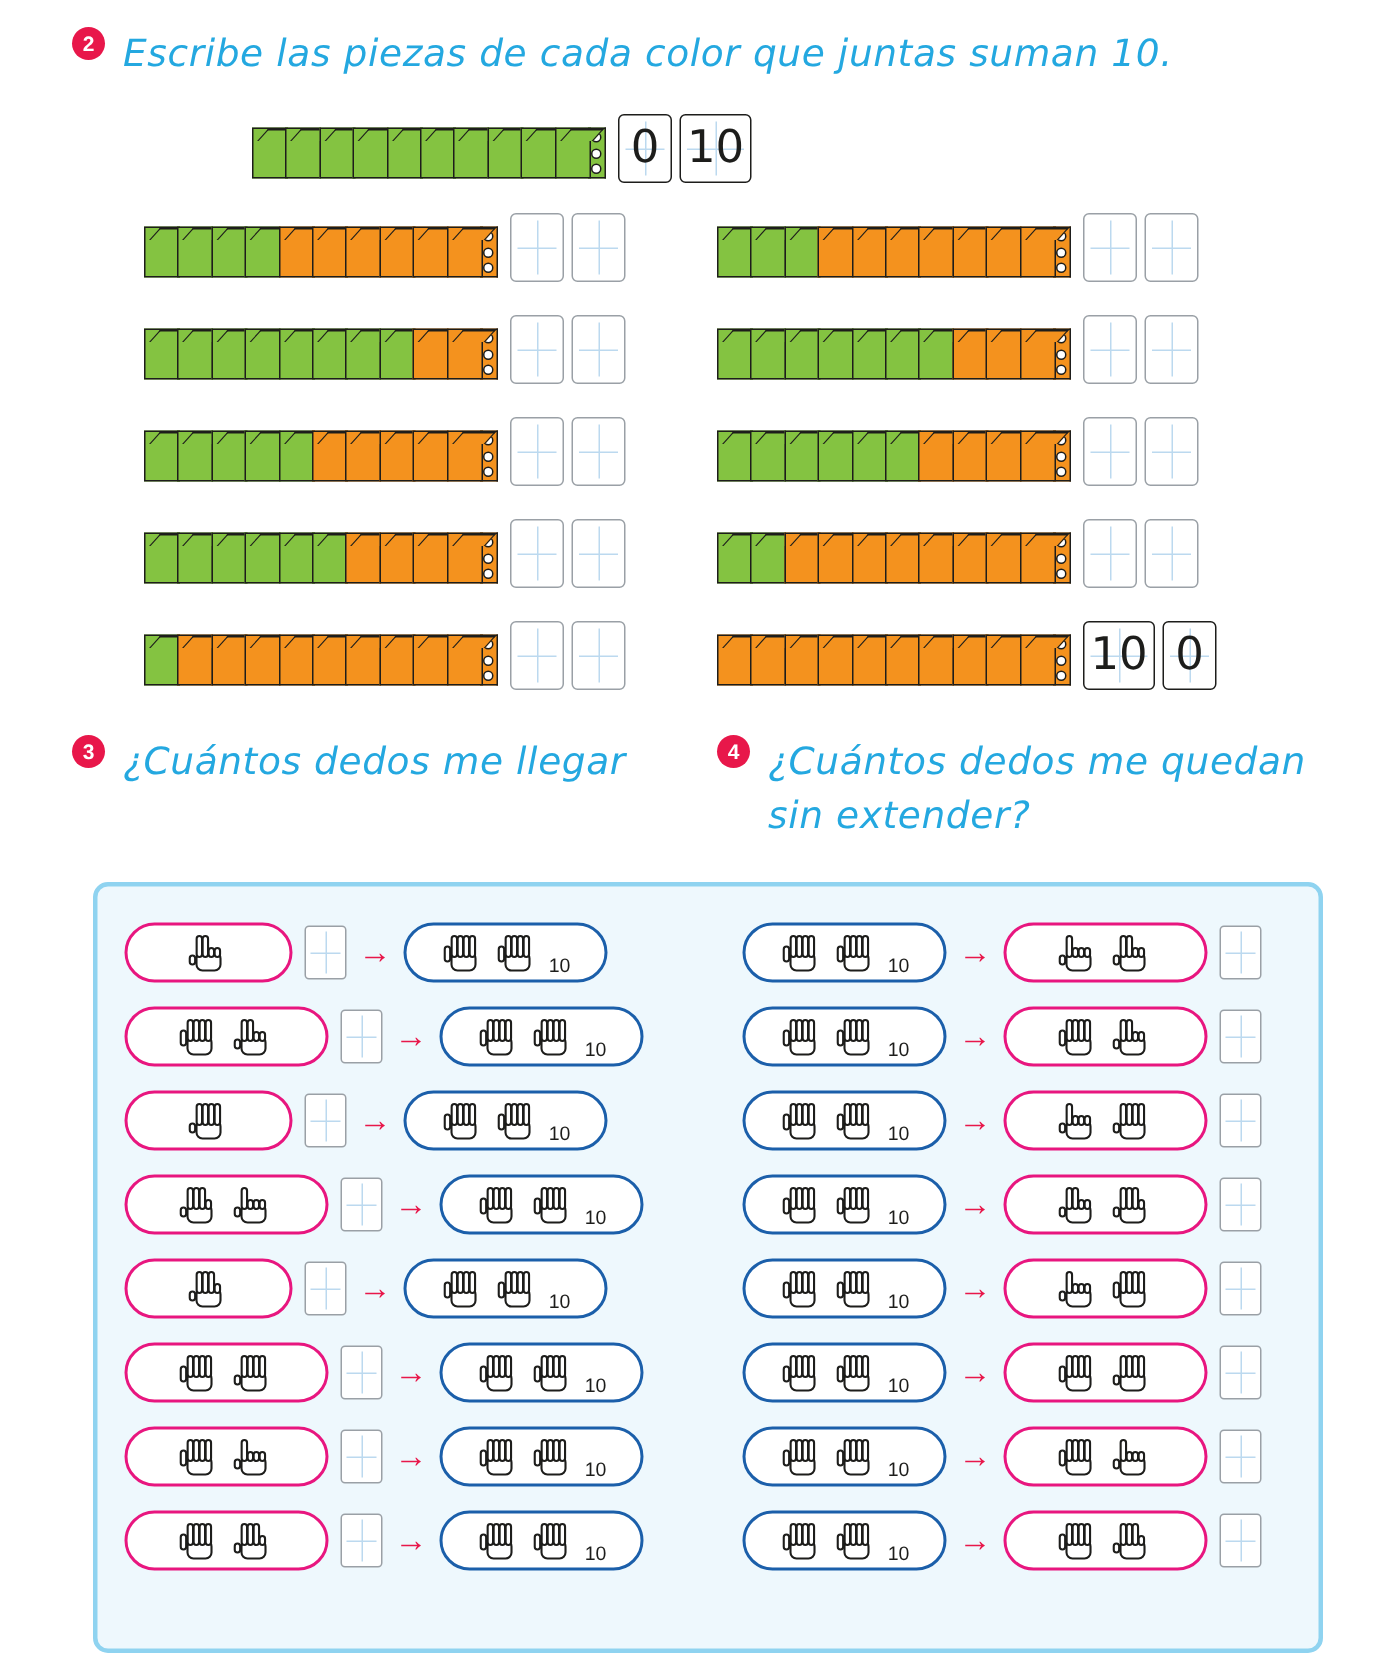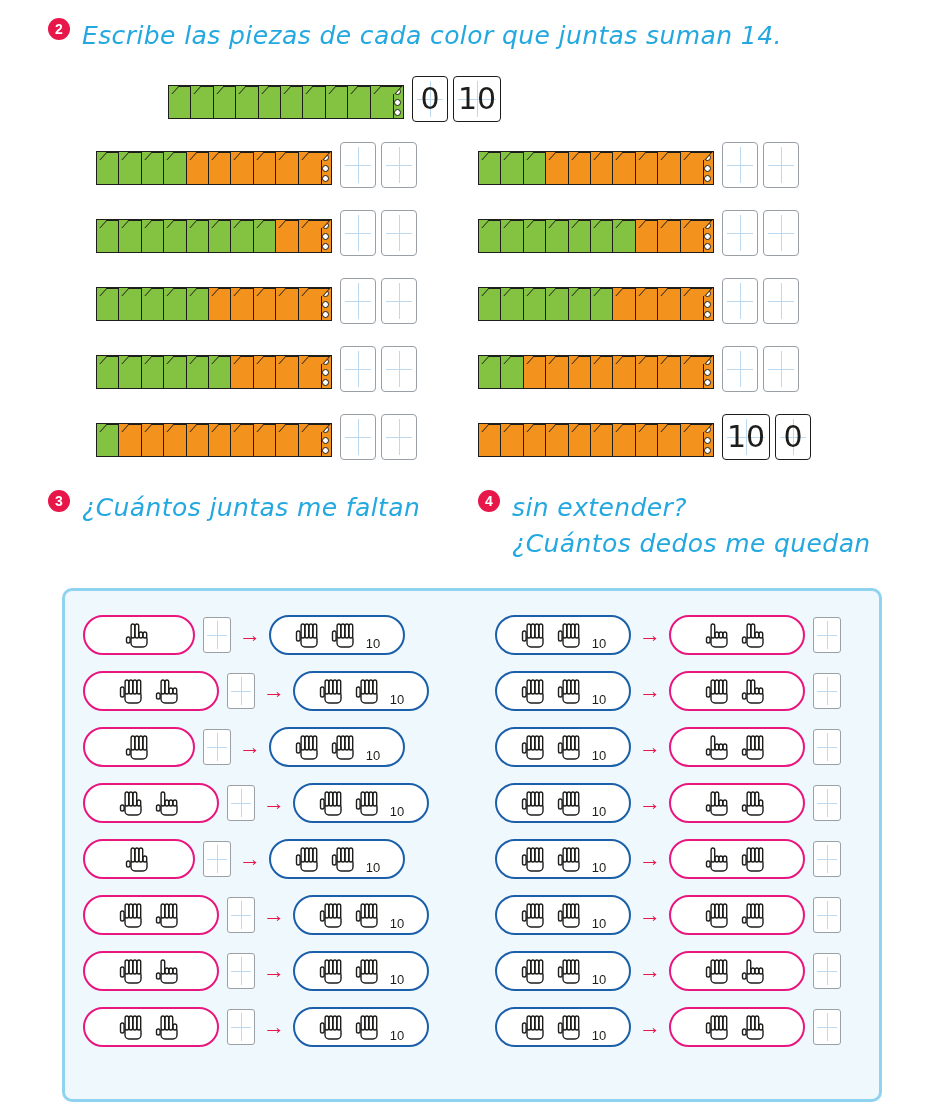--- a/index.html
+++ b/index.html
@@ -112,21 +112,21 @@
     content:"";position:absolute;top:3px;bottom:3px;left:50%;
     border-left:1.2px solid #bcd9ef;
   }
 </style>
 </head>
 <body>
 
 <div id="ex2">
   <div class="ex-head">
     <div class="ex-num">2</div>
-    <div class="ex-text">Escribe las piezas de cada color que juntas suman 14.</div>
+    <div class="ex-text">Escribe las piezas de cada color que juntas suman 10.</div>
   </div>
   <div id="bars">
       <div class="barrow" style="left: 120px; top: 0px;">
         <div class="bar">
           <div class="cube g">
             <div class="topstrip" style="width: 22px; background: rgb(132, 195, 65); left: 6px;"></div>
           </div>
           <div class="cube g">
             <div class="topstrip" style="width: 22px; background: rgb(132, 195, 65); left: 6px;"></div>
           </div>
@@ -603,31 +603,31 @@
           </div>
         </div>
       </div>
     </div>
 </div>
 
 <div id="ex3">
   <div class="ex-head">
     <div class="ex-num">3</div>
     <div>
-      <div class="ex-text">¿Cuántos juntas me faltan</div>
+      <div class="ex-text">¿Cuántos dedos me llegar</div>
     </div>
   </div>
 </div>
 
 <div id="ex4">
   <div class="ex-head">
     <div class="ex-num">4</div>
     <div>
+      <div class="ex-text">¿Cuántos dedos me quedan</div>
       <div class="ex-text">sin extender?</div>
-      <div class="ex-text">¿Cuántos dedos me quedan</div>
     </div>
   </div>
 </div>
 
 <div id="panel">
   <div class="col" id="col3" style="left:18px;">
       <div class="prow">
         <div class="pill w1">
           <span class="hand">
             <svg width="30" height="30" viewBox="0 0 30 30">

